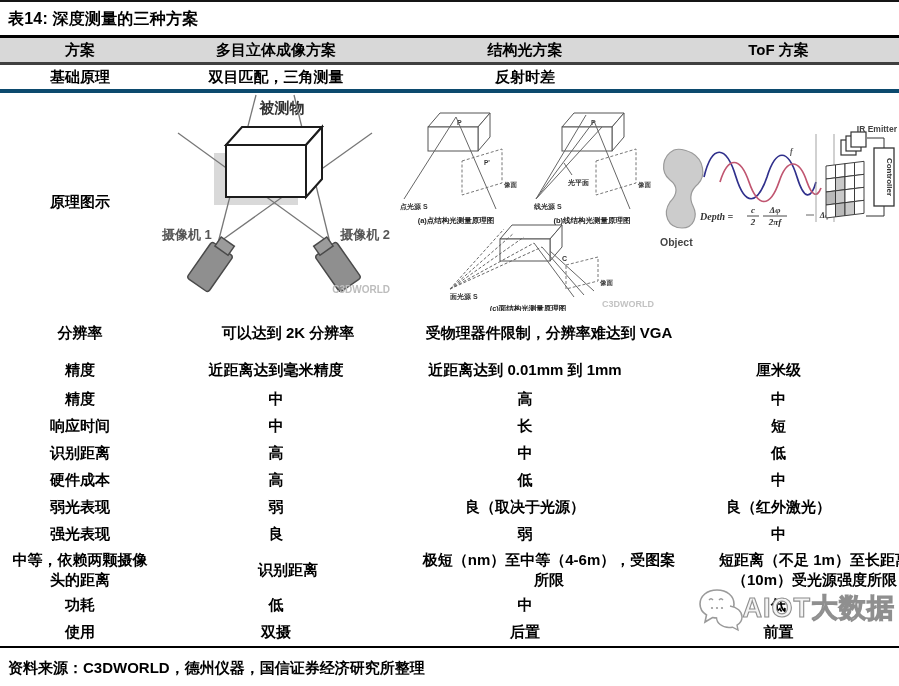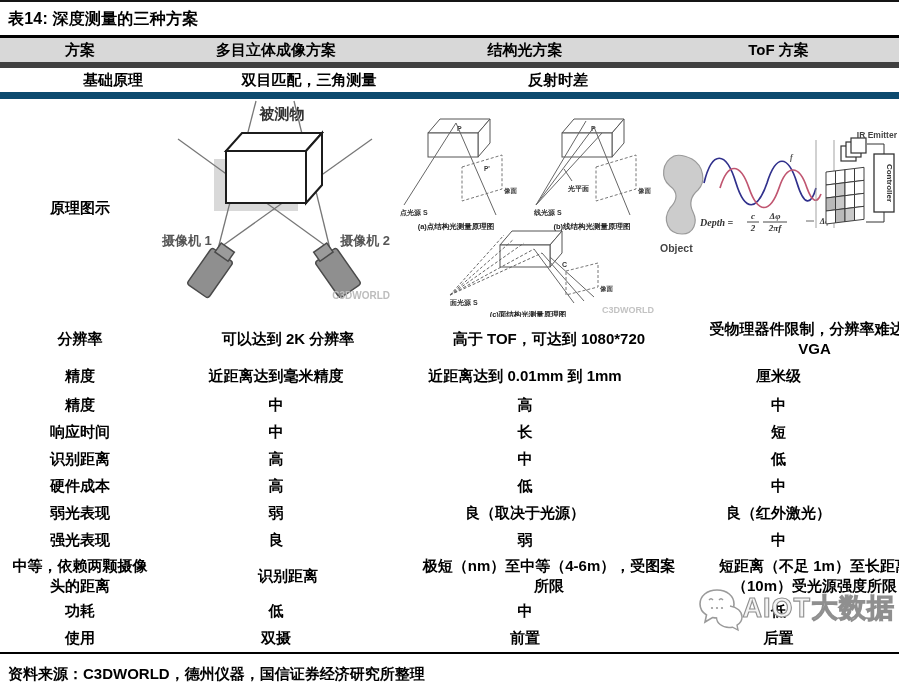--- a/index.html
+++ b/index.html
@@ -6,22 +6,22 @@
   html,body { width:899px; height:686px; background:#ffffff; overflow:hidden;
               font-family:"Liberation Sans","DejaVu Sans",sans-serif; color:#000; }
   .page { position:relative; width:899px; height:686px; }
 
   .top-rule { height:2px; background:#151515; width:899px; }
   .doc-title { font-size:16px; font-weight:bold; padding:7px 8px 5px 8px; letter-spacing:0.2px; }
 
   .tbl { border-top:3px solid #000; border-bottom:2px solid #000; }
   .grid-row { display:grid; grid-template-columns:160px 232px 266px 241px; align-items:center; }
   .cell { text-align:center; font-size:15px; font-weight:bold; line-height:1.32; padding:2px 6px; }
-  .hdr-row { background:#d8d8d8; border-bottom:6px solid #404040; min-height:25px; }
-  .principle-row { min-height:28px; border-bottom:7px solid #0c4a6e;padding-left:33px; }
+  .hdr-row { background:#d8d8d8; border-bottom:3px solid #404040; min-height:25px; }
+  .principle-row { min-height:28px; border-bottom:4px solid #0c4a6e; }
   .diagram-row { height:218px; }
   .diagram-row .cell { padding:0; height:100%; display:flex; align-items:center; justify-content:center; }
   .r-tall { min-height:44px;gap:12px; }
   .r-med  { min-height:31px; }
   .r-std  { min-height:27px; }
 
   .src-note { font-size:15px; font-weight:600; padding:11px 18px 0 8px; }
 
   .watermark { position:absolute; right:4px; top:584px; display:flex; align-items:center; z-index:6;justify-content:space-between; }
   .watermark .wm-text { font-size:27px; font-weight:bold; letter-spacing:1px;
@@ -212,21 +212,20 @@
             <path d="M 226,26 L 226,16 L 209,16"></path>
             <path d="M 226,84 L 226,94 L 208,94"></path>
           </g>
         </svg>
       </div>
     </div>
 
     <div class="grid-row r-tall">
       <div class="cell">分辨率</div>
       <div class="cell">可以达到 2K 分辨率</div>
-      <div class="cell">高于 TOF，可达到 1080*720</div>
       <div class="cell">受物理器件限制，分辨率难达到 VGA</div>
     </div>
     <div class="grid-row r-med">
       <div class="cell">精度</div>
       <div class="cell">近距离达到毫米精度</div>
       <div class="cell">近距离达到 0.01mm 到 1mm</div>
       <div class="cell">厘米级</div>
     </div>
     <div class="grid-row r-std">
       <div class="cell">精度</div>
@@ -272,22 +271,22 @@
     </div>
     <div class="grid-row r-std">
       <div class="cell">功耗</div>
       <div class="cell">低</div>
       <div class="cell">中</div>
       <div class="cell">低</div>
     </div>
     <div class="grid-row r-std">
       <div class="cell">使用</div>
       <div class="cell">双摄</div>
+      <div class="cell">后置</div>
       <div class="cell">前置</div>
-      <div class="cell">后置</div>
     </div>
   </div>
 
   <div class="src-note">资料来源：C3DWORLD，德州仪器，国信证券经济研究所整理</div>
 
   <div class="watermark">
     <svg width="46" height="48" viewBox="0 0 46 48">
       <path d="M 20,6 C 10,6 3,12 3,20 C 3,24.5 5.5,28.5 9.5,31 L 8,38 L 15.5,33.5 C 17,33.8 18.5,34 20,34 C 30,34 37,27.8 37,20 C 37,12 30,6 20,6 Z" fill="#ffffff" stroke="#9a9a9a" stroke-width="1.6"></path>
       <path d="M 33,22 C 40,23 45,27.5 45,33 C 45,36.4 43,39.4 40,41.2 L 41,46 L 35.5,43.2 C 34.4,43.4 33.2,43.5 32,43.5 C 25,43.5 19.5,39 19.5,33.2" fill="#ffffff" stroke="#9a9a9a" stroke-width="1.4"></path>
       <path d="M 12,16 q 2,-2.5 4,0 M 22,16 q 2,-2.5 4,0" fill="none" stroke="#9a9a9a" stroke-width="1.4"></path>

